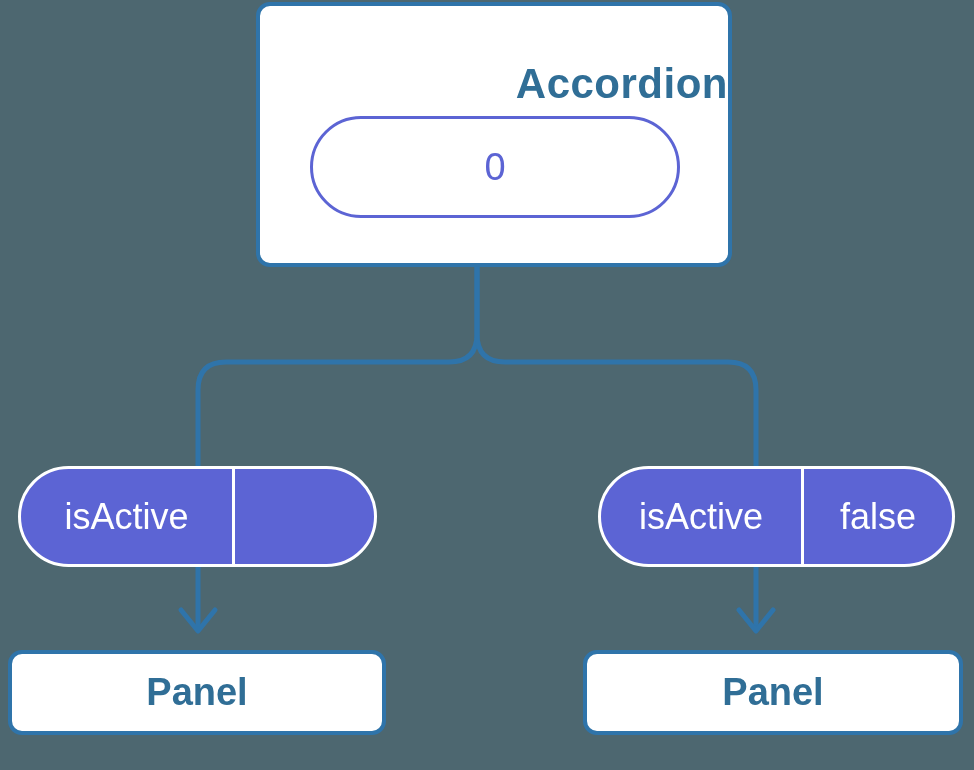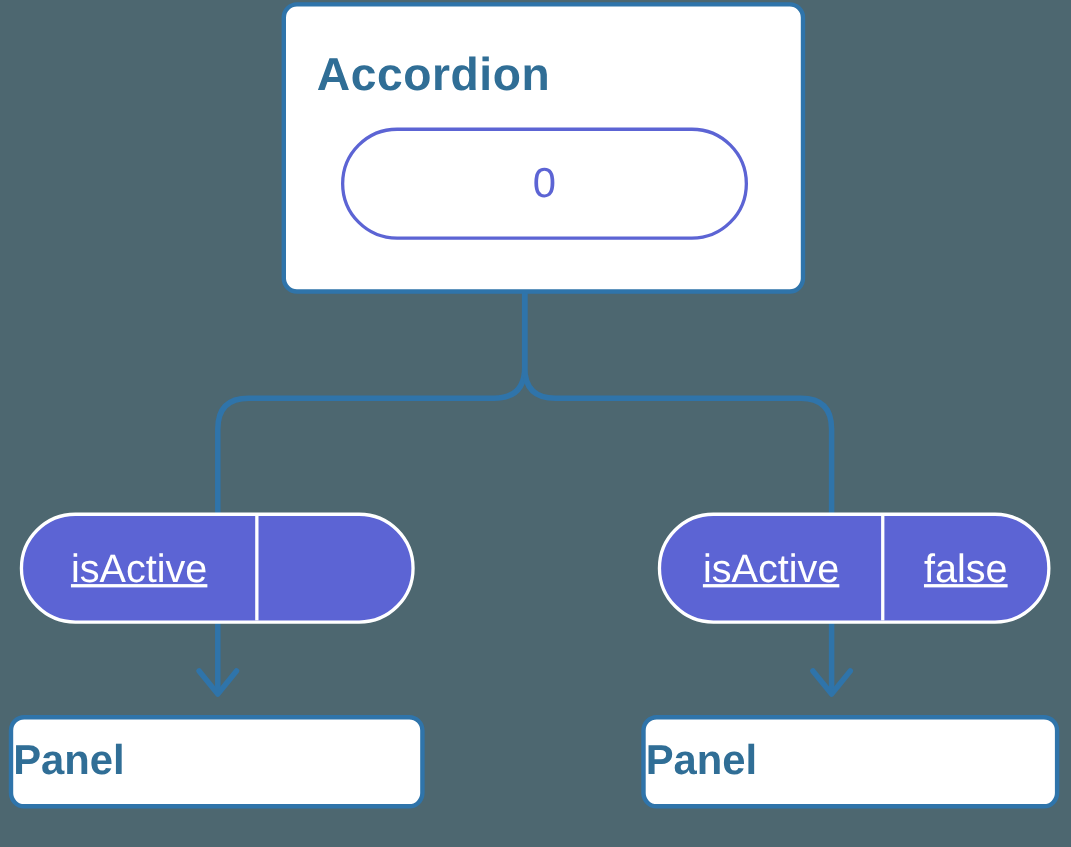--- a/index.html
+++ b/index.html
@@ -30,22 +30,22 @@
     border: 4px solid #2f74aa;
     border-radius: 14px;
     box-sizing: border-box;
     z-index: 2;
   }
   .root-box {
     left: 256px; top: 2px;
     width: 476px; height: 265px;
   }
   .root-title {
-    margin-top: 38px;
-    text-align: left;
+    margin-top: 54px;
+    text-align: right;
     font-size: 42px;
     font-weight: 600;
     color: #306e96;
     letter-spacing: 0.5px;
     padding-left: 28px;
   }
   .state-pill {
     position: absolute;
     left: 50px; top: 110px;
     width: 370px; height: 102px;
@@ -77,21 +77,20 @@
     top: 466px;
     height: 101px;
     background: #5c64d4;
     border: 3px solid #ffffff;
     border-radius: 60px;
     box-sizing: border-box;
     display: flex;
     align-items: stretch;
     color: #ffffff;
     z-index: 2;
-    text-decoration: underline;
   }
   .prop-pill-left  { left: 18px;  width: 359px; }
   .prop-pill-right { left: 598px; width: 357px; }
   .prop-pill .pill-name {
     border-right: 3px solid #ffffff;
     display: flex;
     align-items: center;
     justify-content: center;
     font-size: 36px;
   }
@@ -102,21 +101,21 @@
     display: flex;
     align-items: center;
     justify-content: center;
     font-size: 36px;
   }
   .panel-box {
     top: 650px;
     height: 85px;
     display: flex;
     align-items: center;
-    justify-content: flex-start;
+    justify-content: center;
     font-size: 38px;
     font-weight: 600;
     color: #306e96;
   }
   .panel-left  { left: 8px;   width: 378px; }
   .panel-right { left: 583px; width: 380px; }
 </style>
 </head>
 <body>
 

